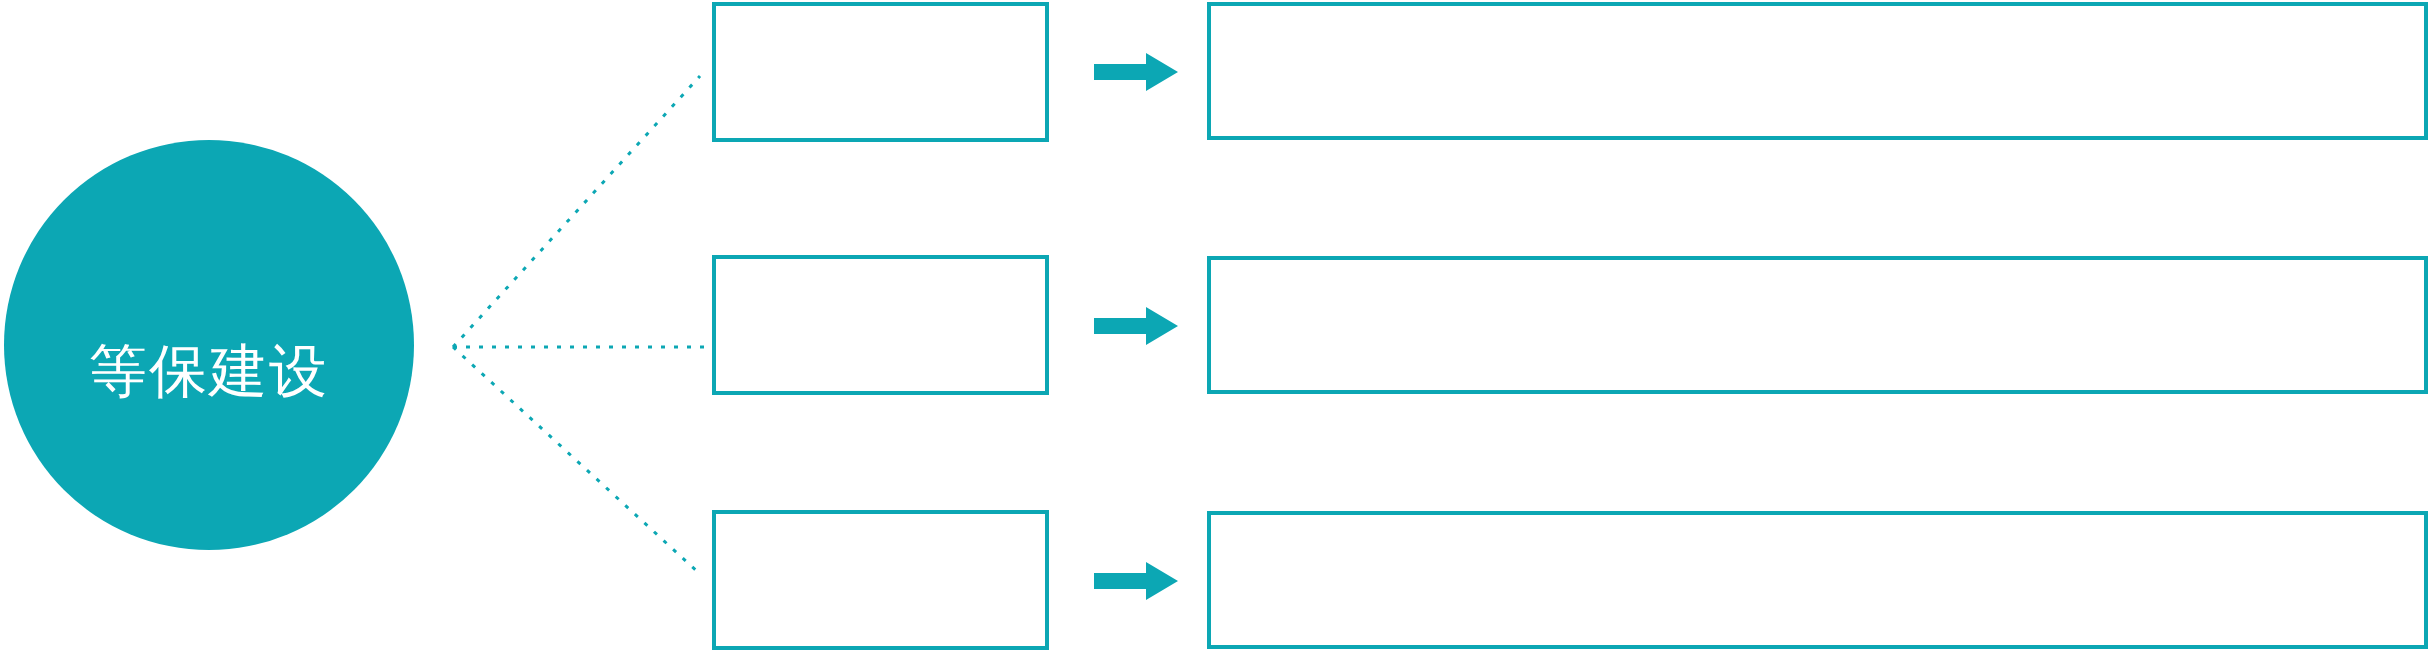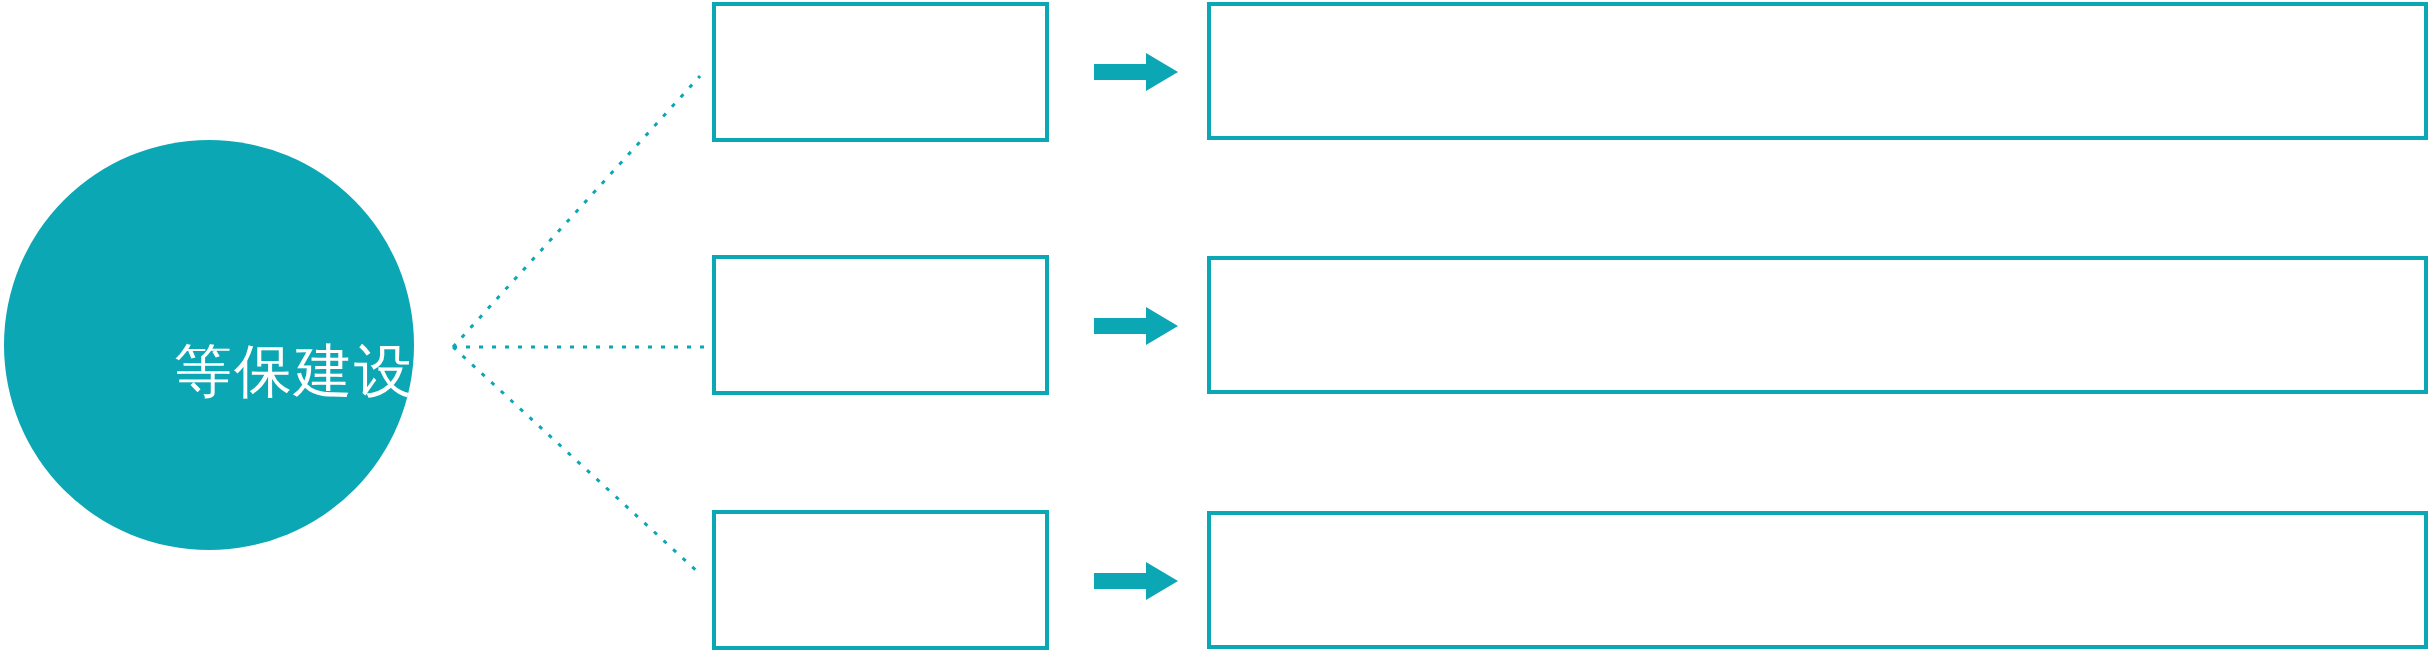--- a/index.html
+++ b/index.html
@@ -5,21 +5,21 @@
   :root { --accent:#0CA7B4; --text-on-accent:#FFFFFF; }
   html,body { margin:0; padding:0; background:#ffffff; }
   .canvas {
     position:relative; width:2434px; height:655px; background:#ffffff;
     overflow:hidden; font-family:"DejaVu Sans", sans-serif;
   }
   
   .hub {
     position:absolute; left:4px; top:140px; width:410px; height:410px;
     border-radius:50%; background:var(--accent);
-    display:flex; align-items:center; justify-content:flex-end;
+    display:flex; align-items:center; justify-content:center;
   }
   .hub-label {
     margin-top:52px; color:var(--text-on-accent);
     font-size:58px; font-weight:300; line-height:80px;
     text-align:center; letter-spacing:2px; white-space:nowrap;
   }
   .hub-label span { display:block; }
   
   .connectors { position:absolute; left:0; top:0; width:2434px; height:655px; pointer-events:none; }
   .connectors line { stroke:var(--accent); stroke-width:3; stroke-dasharray:4 9; fill:none; }

